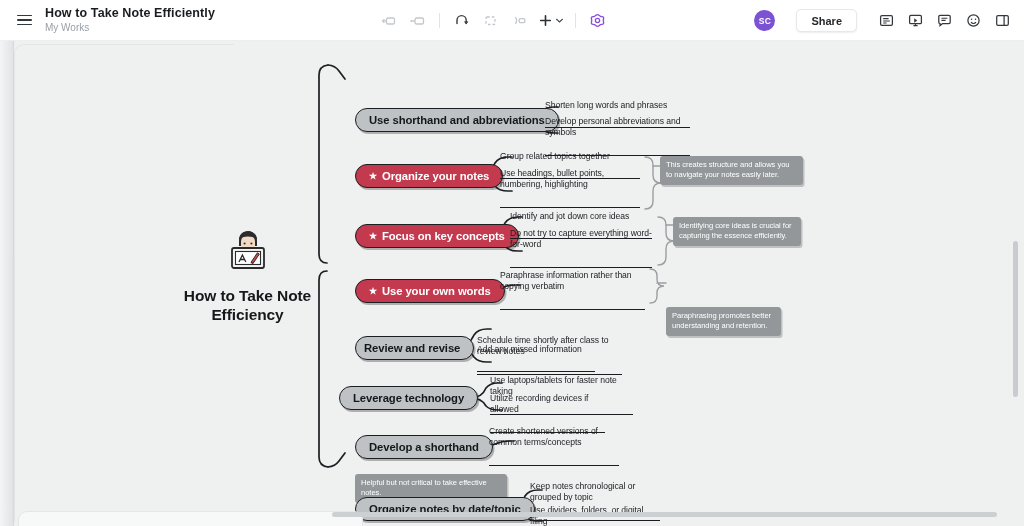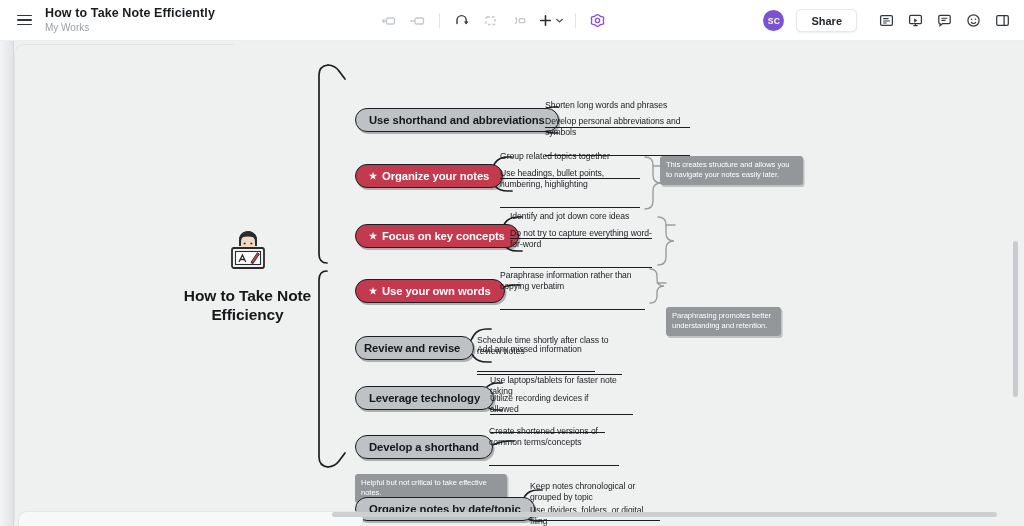--- a/index.html
+++ b/index.html
@@ -41,21 +41,21 @@
   .tbtn svg { display: block; }
   .tdiv { width: 1px; height: 15px; background: #e1e4e7; margin: 0 6px; }
   .plusgroup { display: flex; align-items: center; gap: 0px; border-radius: 5px; cursor: pointer; padding: 0 2px; }
 
   .header-right {
     position: absolute; right: 8px; top: 0; height: 41px; display: flex; align-items: center; gap: 2px;
   }
   .avatar {
     width: 21px; height: 21px; border-radius: 50%; background: #7b52d3; color: #fff;
     font-size: 8.5px; font-weight: bold; display: flex; align-items: center; justify-content: center;
-    letter-spacing: .2px; margin-right: 10px; cursor: pointer;
+    letter-spacing: .2px; margin-right: 19px; cursor: pointer;
   }
   .share-btn {
     height: 23px; padding: 0 14px; border-radius: 5px; background: #ffffff;
     border: 1px solid #e6e8ea; box-shadow: 0 1px 2px rgba(0,0,0,.07);
     font-size: 11px; font-weight: bold; color: #25282b; display: flex; align-items: center;
     cursor: pointer; margin-right: 14px;
   }
   .ricon { width: 27px; height: 25px; display:flex; align-items:center; justify-content:center; border-radius:5px; cursor:pointer; color:#33383d; }
 
   
@@ -308,20 +308,21 @@
           <path d="M658 176 q8 0 8 8 v8 q0 8 8 8 q-8 0 -8 8 v8 q0 8 -8 8"></path>
           <path d="M666 184 h9"></path>
         </g>
       </svg>
       <div class="node red" style="left:355px; top:183px;">
         <span class="star">★</span>
         <span>Focus on key concepts</span>
       </div>
       <div class="sub" style="left:510px; top:170px; width:142px;">Identify and jot down core ideas</div>
       <div class="sub" style="left:510px; top:187px; width:142px;">Do not try to capture everything word-for-word</div>
+      <div class="callout" style="left:673px; top:176px; width:128px;">Identifying core ideas is crucial for capturing the essence efficiently.</div>
 
       <svg class="svglayer">
         <g fill="none" stroke="#1c1f22" stroke-width="1.7" stroke-linecap="round">
           <path d="M476 250 q20 0 28 -4 q5 -2 12 -2 h4"></path>
         </g>
         <g fill="none" stroke="#9b9fa2" stroke-width="1.4" stroke-linecap="round">
           <path d="M650 228 q7 0 7 7 v3 q0 7 7 7 q-7 0 -7 7 v3 q0 7 -7 7"></path>
           <path d="M657 242 h9"></path>
         </g>
       </svg>
@@ -343,21 +344,21 @@
       </div>
       <div class="sub" style="left:477px; top:294px; width:145px;">Schedule time shortly after class to review notes</div>
       <div class="sub" style="left:477px; top:303px; width:118px;">Add any missed information</div>
 
       <svg class="svglayer">
         <g fill="none" stroke="#1c1f22" stroke-width="1.7" stroke-linecap="round">
           <path d="M470 357 q12 0 16 -10 q4 -5 12 -5 h4"></path>
           <path d="M470 357 q12 0 16 8 q4 4 12 4 h4"></path>
         </g>
       </svg>
-      <div class="node gray" style="left:355px; top:345px;">
+      <div class="node gray" style="left:339px; top:345px;">
         <span>Leverage technology</span>
       </div>
       <div class="sub" style="left:490px; top:334px; width:143px;">Use laptops/tablets for faster note taking</div>
       <div class="sub" style="left:490px; top:352px; width:115px;">Utilize recording devices if allowed</div>
 
       <svg class="svglayer">
         <g fill="none" stroke="#1c1f22" stroke-width="1.7" stroke-linecap="round">
           <path d="M470 406 q20 0 28 -4 q5 -2 12 -2 h4"></path>
         </g>
       </svg>

